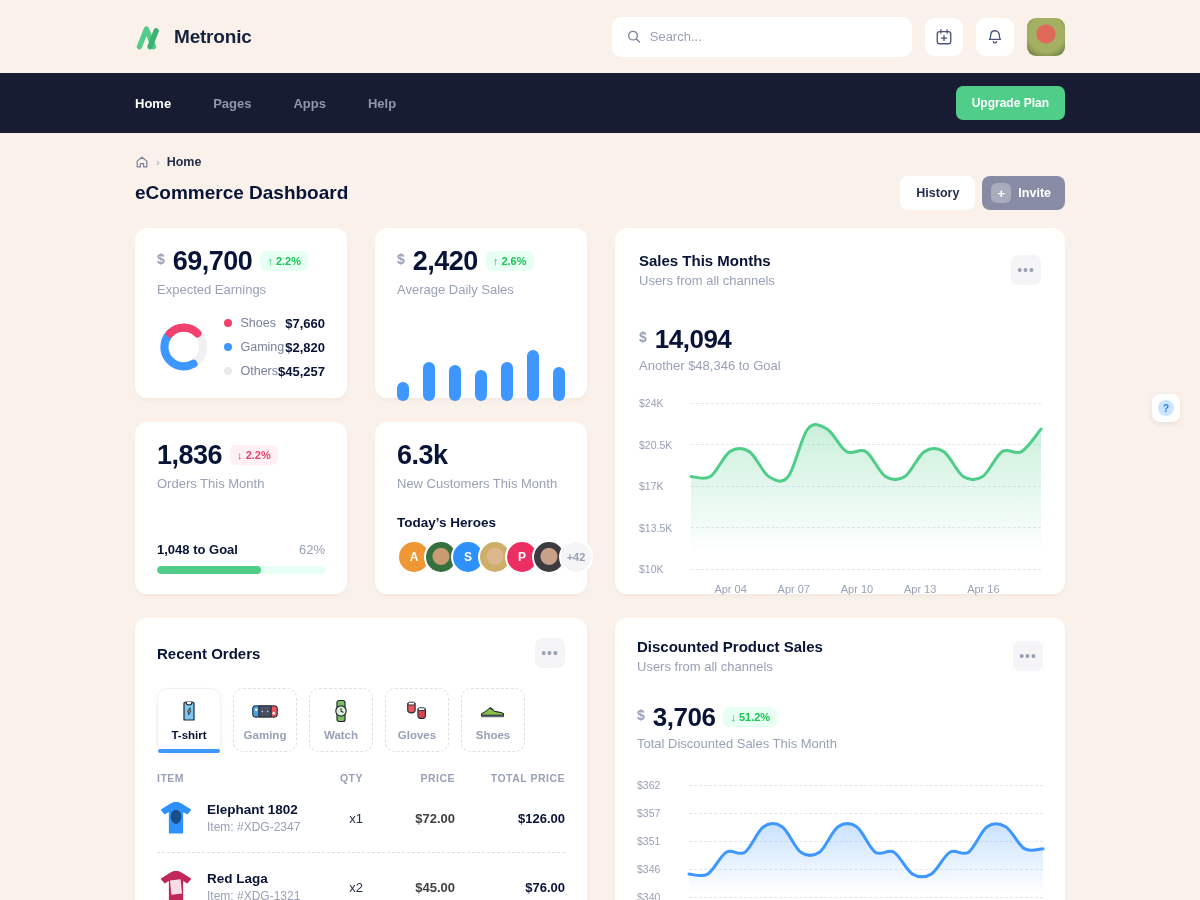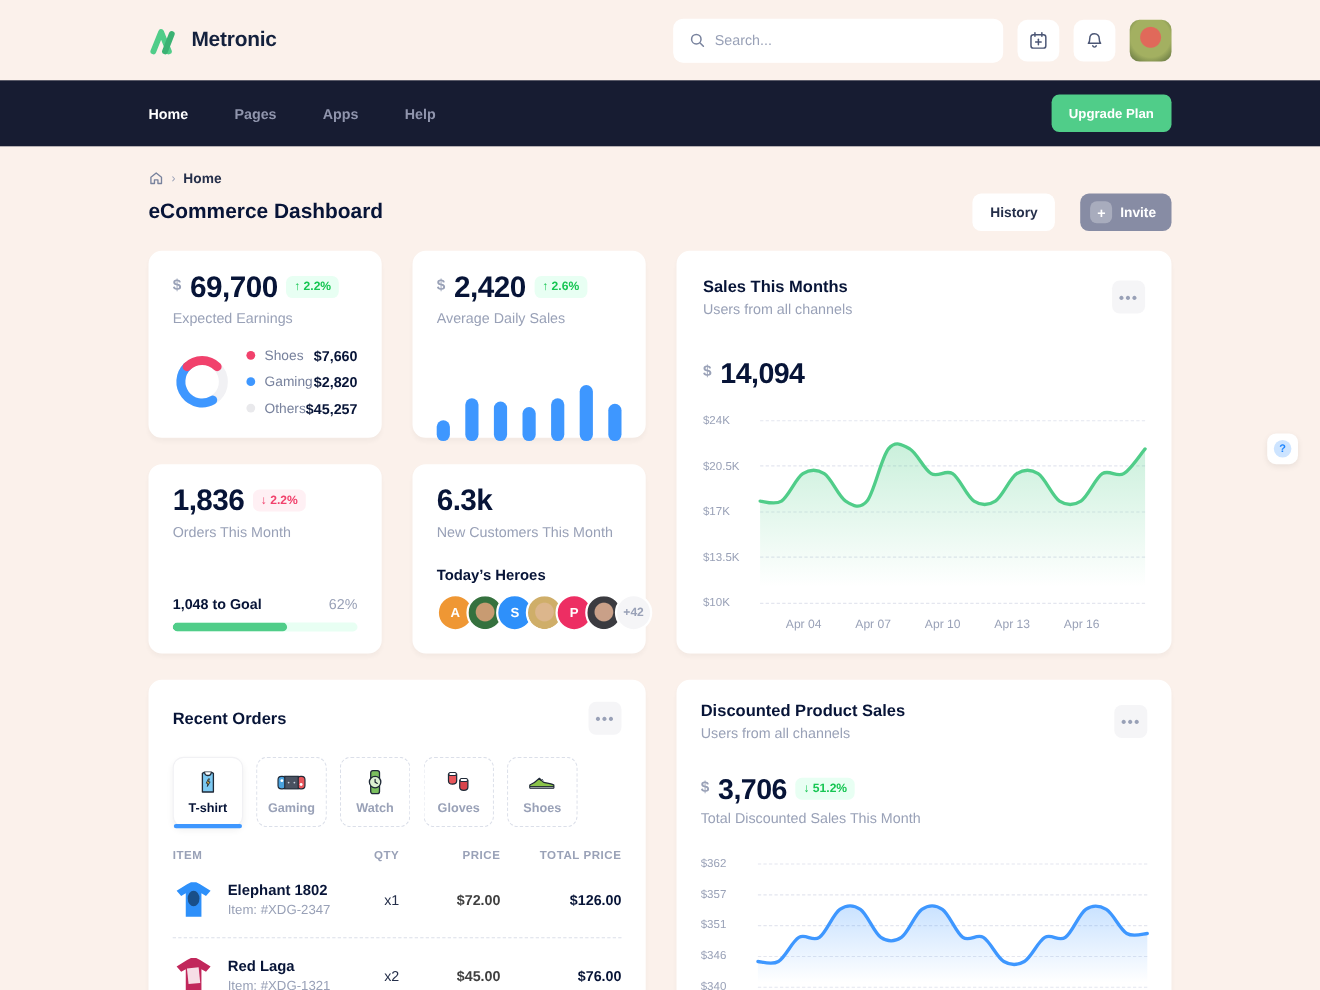--- a/index.html
+++ b/index.html
@@ -26,21 +26,21 @@
   .nav-link.active { color:#fff; }
   .upgrade-btn { margin-left:auto; background:#50CD89; color:#fff; border:none; border-radius:7px; font-size:12px; font-weight:bold; padding:10px 16px; cursor:pointer; font-family:inherit; }
 
   
   .content { padding-top:22px; }
   .breadcrumb { display:flex; align-items:center; gap:7px; font-size:12.5px; color:#4B5675; }
   .breadcrumb .crumb { font-weight:bold; color:#252F4A; }
   .breadcrumb .sep { color:#99A1B7; font-size:11px; }
   .titlebar { display:flex; align-items:center; margin-top:7px; }
   .page-title { font-size:19px; font-weight:bold; color:#071437; }
-  .title-actions { margin-left:auto; display:flex; gap:23px; }
+  .title-actions { margin-left:auto; display:flex; gap:7px; }
   .btn-light { background:#fff; color:#252F4A; border:none; border-radius:8px; font-size:12.5px; font-weight:bold; padding:9px 16px; cursor:pointer; font-family:inherit; }
   .btn-invite { background:#878CA4; color:#fff; border:none; border-radius:8px; font-size:12.5px; font-weight:bold; padding:7px 14px 7px 9px; cursor:pointer; display:flex; align-items:center; gap:7px; font-family:inherit; }
   .plus-tile { width:20px; height:20px; border-radius:6px; background:rgba(255,255,255,.28); display:flex; align-items:center; justify-content:center; font-size:13px; color:#fff; }
 
   
   .grid-top { margin-top:18px; display:grid; grid-template-columns:212px 212px 1fr; grid-template-rows:170px 172px; gap:24px 28px; }
   .grid-bottom { margin-top:24px; display:grid; grid-template-columns:452px 1fr; gap:28px; }
   .card { background:#fff; border-radius:12px; box-shadow:0 3px 4px rgba(0,0,0,.03); padding:20px 22px; }
   .span-rows { grid-column:3; grid-row:1 / 3; padding:24px; }
 
@@ -254,20 +254,21 @@
             <div class="card-title">Sales This Months</div>
             <div class="card-sub">Users from all channels</div>
           </div>
           <button class="dots-btn">•••</button>
         </div>
         <div class="chart-value">
           <div class="stat-row">
             <span class="cur">$</span>
             <span class="big-num" style="font-size:26px">14,094</span>
           </div>
+          <div class="stat-label">Another $48,346 to Goal</div>
         </div>
         <div class="chart-body" style="height:166px">
           <div class="gridrow" style="top:0%">
               <span class="tick">$24K</span>
               <span class="gridline"></span>
             </div>
           <div class="gridrow" style="top:25%">
               <span class="tick">$20.5K</span>
               <span class="gridline"></span>
             </div>

